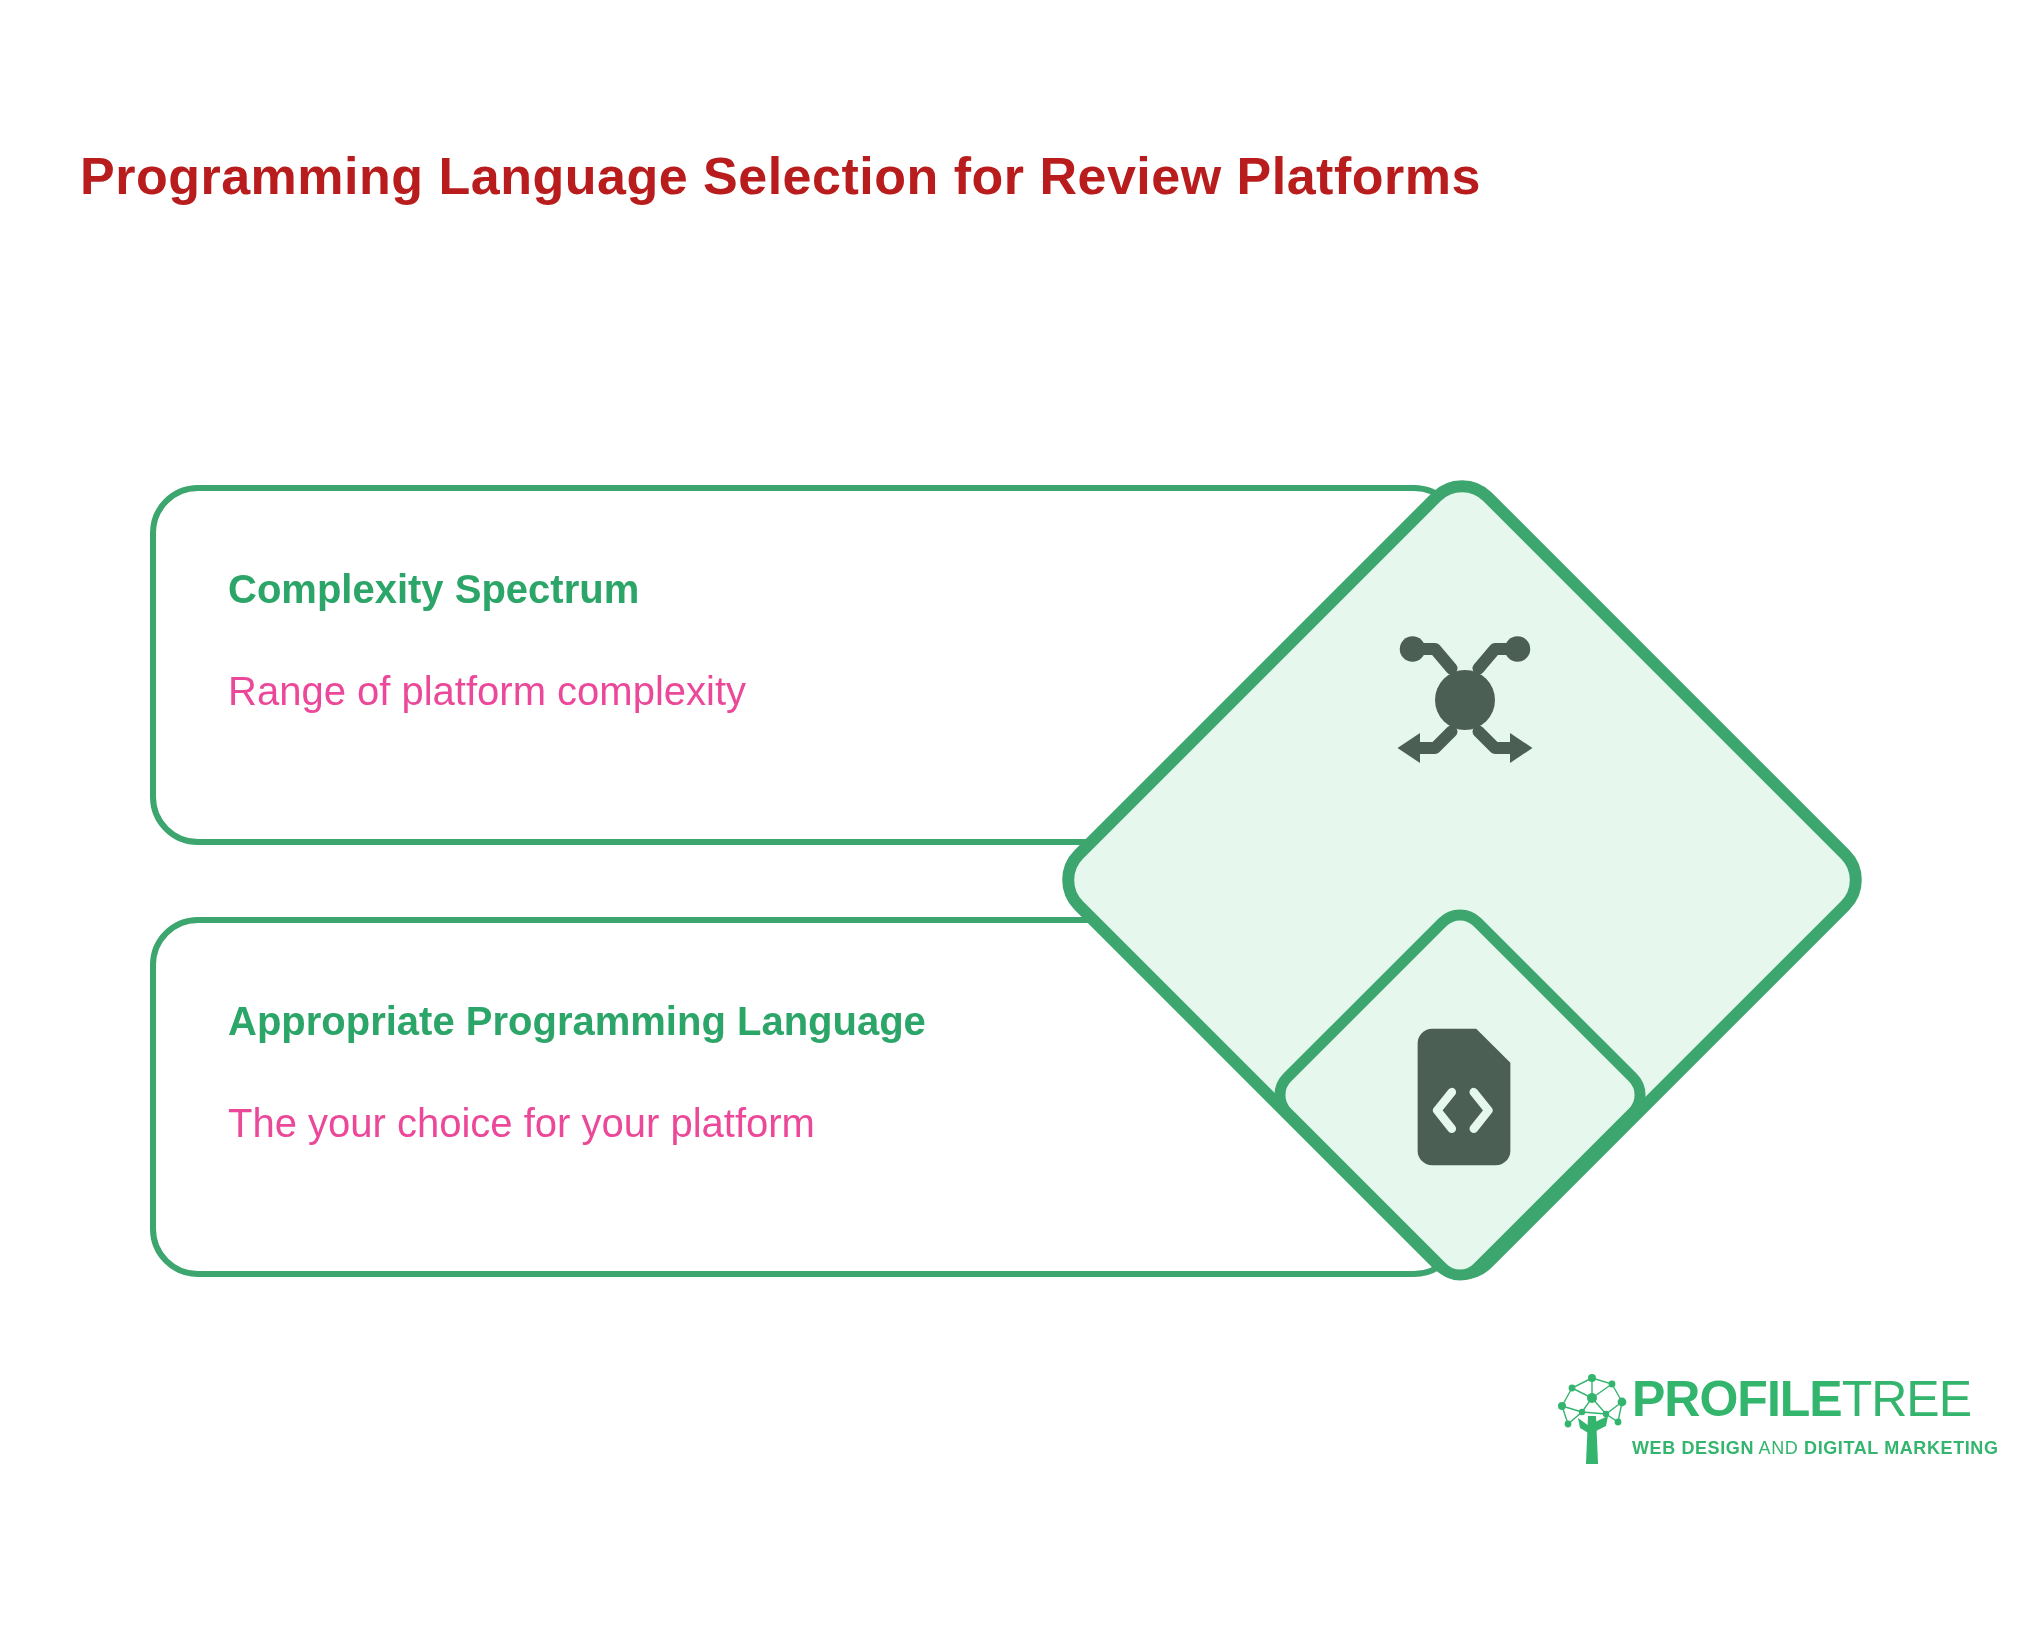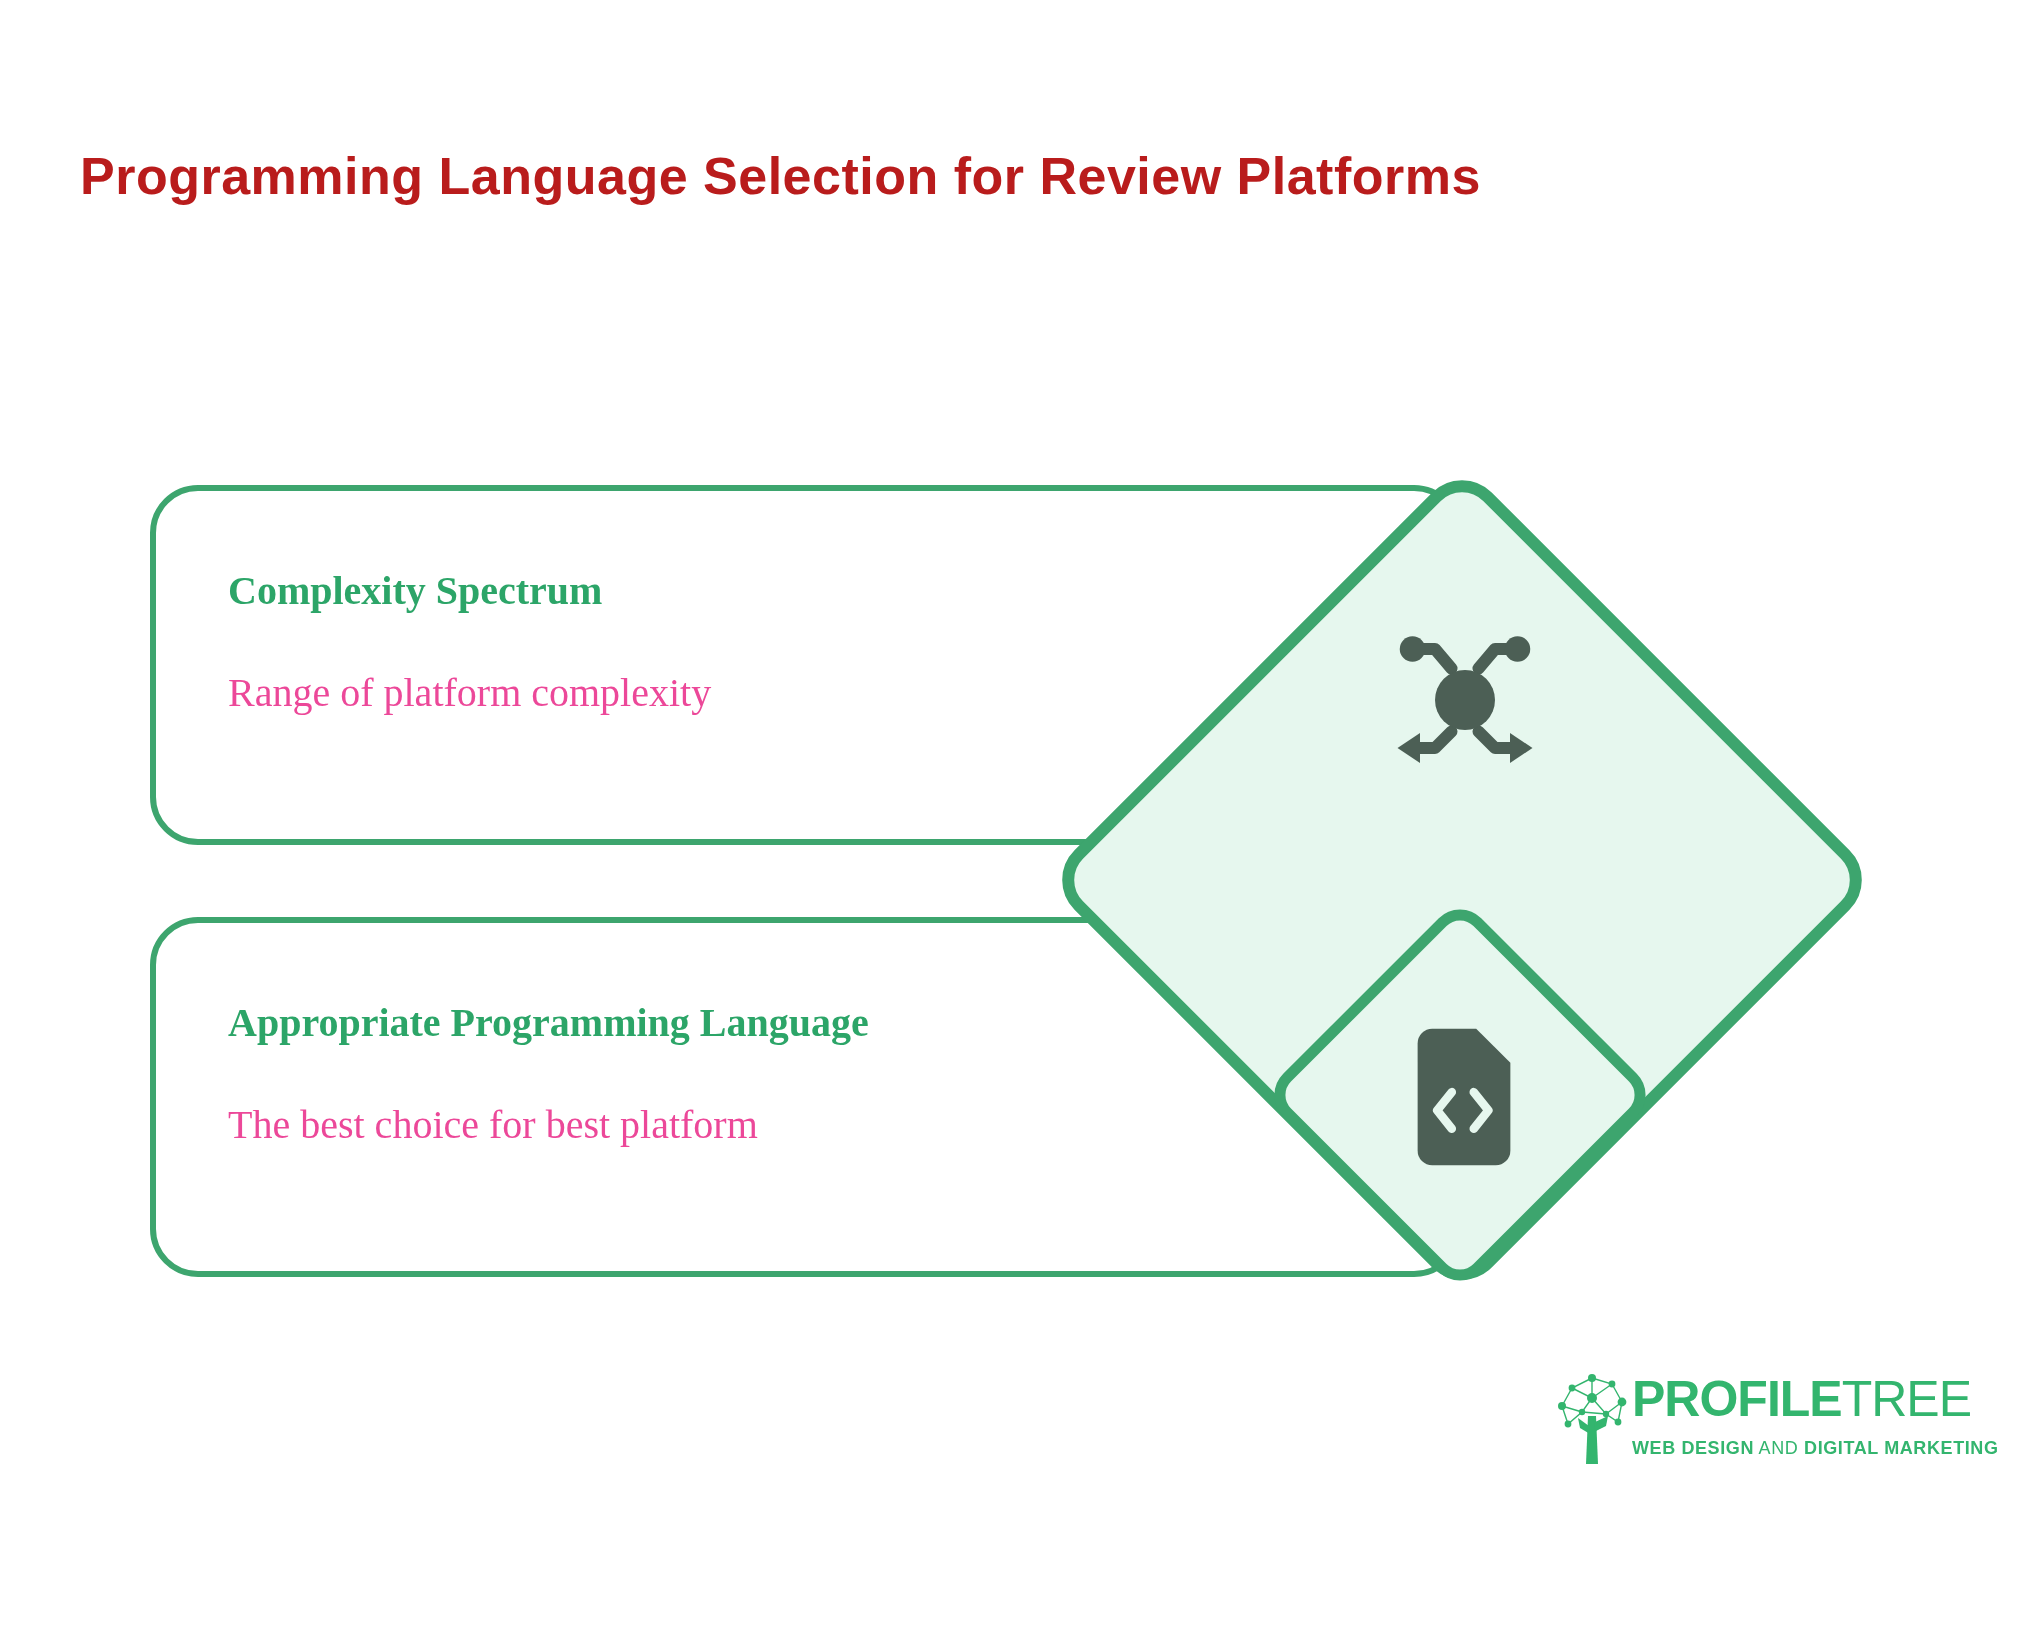--- a/index.html
+++ b/index.html
@@ -23,21 +23,20 @@
   .card{
     position:absolute;
     left:150px;
     width:1312px;
     height:360px;
     background:#ffffff;
     border:6px solid #3da56e;
     border-radius:48px;
     box-sizing:border-box;
     z-index:1;
-    font-family:Liberation Serif, serif;
   }
   .card.card-1{top:485px;}
   .card.card-2{top:917px;}
   .card-heading{
     position:absolute;
     left:72px; top:76px;
     font-size:40px;
     font-weight:bold;
     color:#2ca568;
     white-space:nowrap;
@@ -107,21 +106,21 @@
 
   <div class="page-title">Programming Language Selection for Review Platforms</div>
 
   <div class="card card-1">
     <div class="card-heading">Complexity Spectrum</div>
     <div class="card-desc">Range of platform complexity</div>
   </div>
 
   <div class="card card-2">
     <div class="card-heading">Appropriate Programming Language</div>
-    <div class="card-desc">The best choice for best platform</div>
+    <div class="card-desc">The your choice for your platform</div>
   </div>
 
   <div class="diamond diamond-large"></div>
 
   <div class="diamond diamond-small"></div>
 
   <div class="icon-abs icon-spread">
     <svg width="150" height="150" viewBox="0 0 100 100">
       <g fill="none" stroke="#4c5f55" stroke-width="8" stroke-linecap="round" stroke-linejoin="round">
         <path d="M18,16 H30 L41,29"></path>

